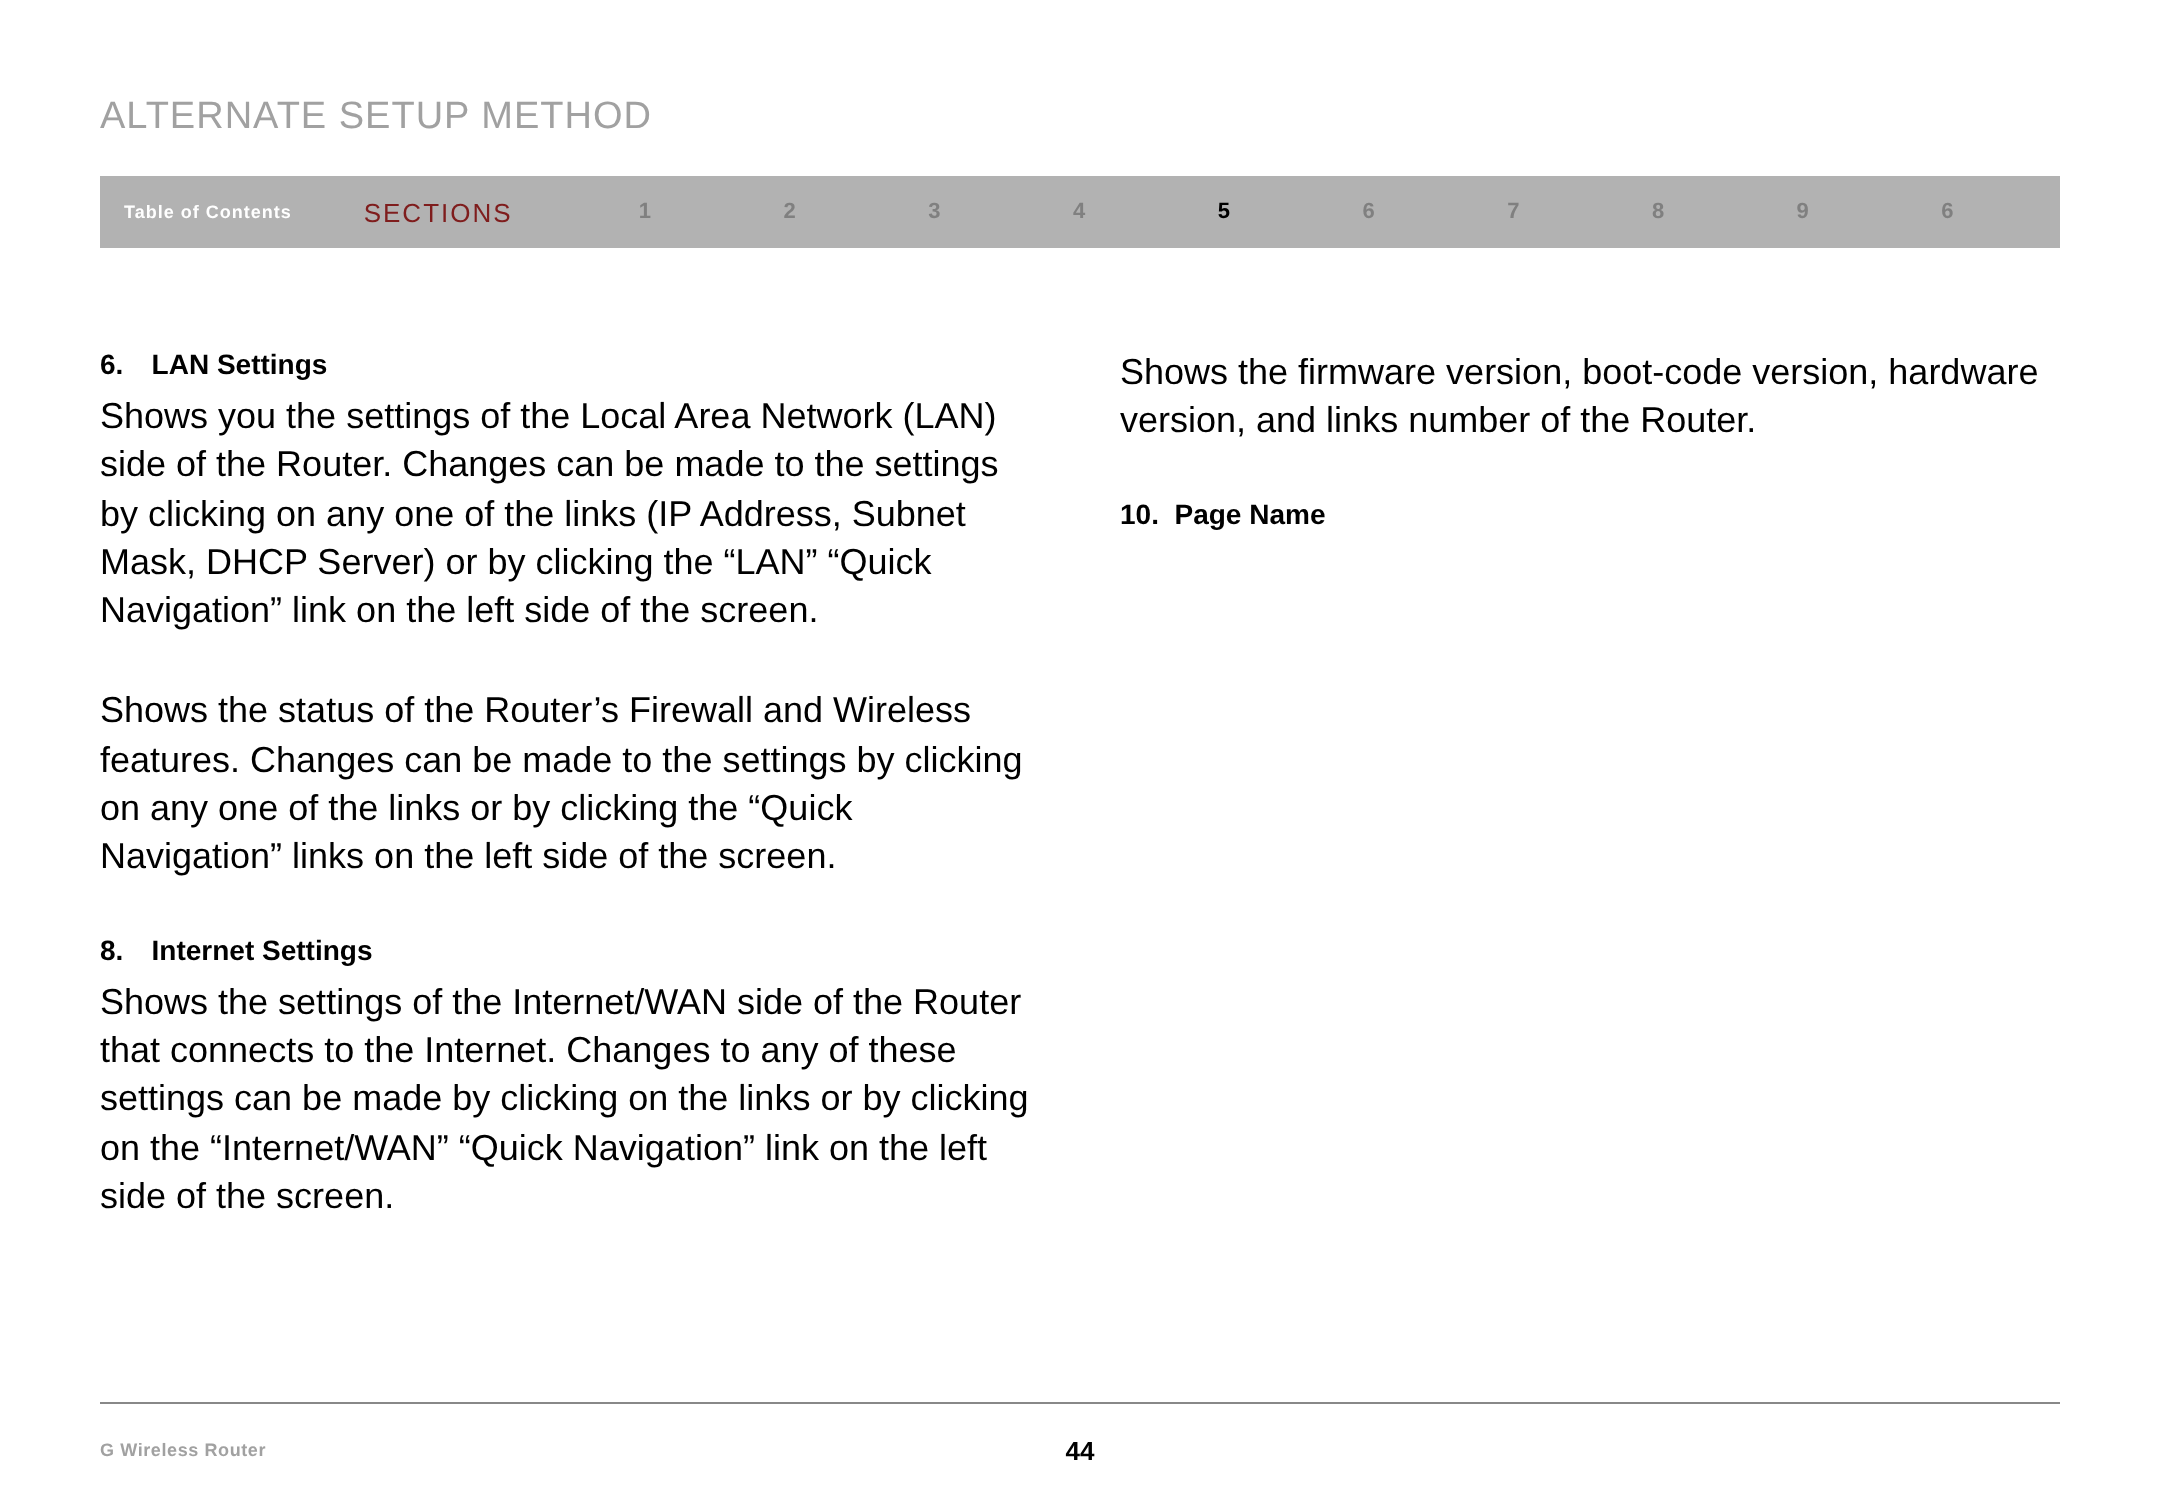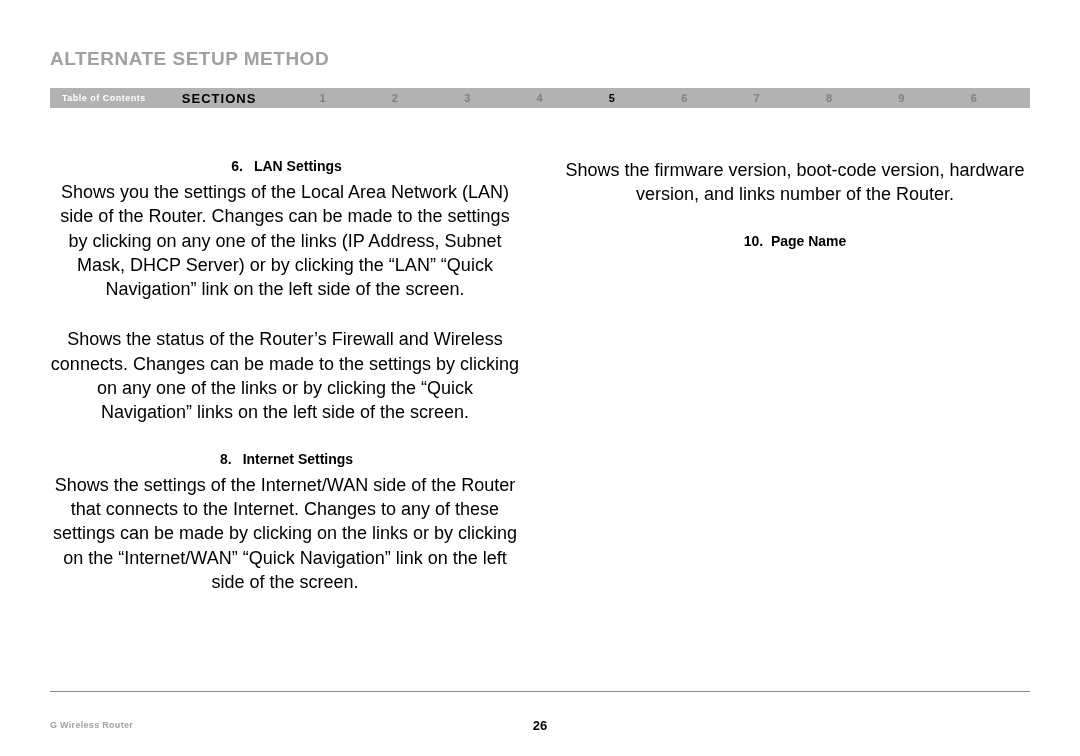--- a/index.html
+++ b/index.html
@@ -12,42 +12,42 @@
       height: 756px;
       font-family: Arial, Helvetica, sans-serif;
       background: #fff;
       position: relative;
     }
     .page {
       padding: 48px 50px 0 50px;
     }
     .title {
       font-size: 19px;
-      font-weight: bold;
+      font-weight: normal;
       color: #a1a1a1;
       letter-spacing: 0.5px;
       margin-bottom: 18px;
     }
     .navbar {
       background: #b2b2b2;
-      height: 20px;
+      height: 36px;
       display: flex;
       align-items: center;
       font-size: 10px;
     }
     .navbar .toc {
       color: #fff;
       font-weight: bold;
       letter-spacing: 0.5px;
       padding-left: 12px;
       font-size: 9px;
     }
     .navbar .sections-label {
-      color: #000000;
-      font-weight: bold;
+      color: #7f1d1d;
+      font-weight: normal;
       font-size: 13px;
       letter-spacing: 1px;
       margin-left: 36px;
     }
     .navbar .sections {
       display: flex;
       flex: 1;
       justify-content: space-around;
       padding-left: 30px;
       padding-right: 20px;
@@ -57,21 +57,20 @@
       font-weight: bold;
       font-size: 11px;
     }
     .navbar .sections span.active {
       color: #000;
     }
     .content {
       margin-top: 50px;
       display: flex;
       gap: 40px;
-      text-align: center;
     }
     .col {
       width: 480px;
     }
     .item {
       margin-bottom: 26px;
     }
     .item-heading {
       font-weight: bold;
       font-size: 14px;
@@ -86,21 +85,21 @@
       font-size: 18px;
       line-height: 1.35;
       color: #000;
     }
     .footer {
       position: absolute;
       bottom: 26px;
       left: 50px;
       right: 50px;
       border-top: 0.5px solid #888;
-      padding-top: 28px;
+      padding-top: 18px;
       display: flex;
       align-items: center;
       text-align: right;
     }
     .footer-left {
       color: #a1a1a1;
       font-size: 9px;
       font-weight: bold;
       letter-spacing: 0.3px;
     }
@@ -138,21 +137,21 @@
 
   <div class="content">
     <div class="col">
       <div class="item">
         <div class="item-heading">
           <span class="num">6.</span>&nbsp;&nbsp;<span>LAN Settings</span>
         </div>
         <div class="item-body">Shows you the settings of the Local Area Network (LAN) side of the Router. Changes can be made to the settings by clicking on any one of the links (IP Address, Subnet Mask, DHCP Server) or by clicking the “LAN” “Quick Navigation” link on the left side of the screen.</div>
       </div>
       <div class="item">
-        <div class="item-body">Shows the status of the Router’s Firewall and Wireless connects. Changes can be made to the settings by clicking on any one of the links or by clicking the “Quick Navigation” links on the left side of the screen.</div>
+        <div class="item-body">Shows the status of the Router’s Firewall and Wireless features. Changes can be made to the settings by clicking on any one of the links or by clicking the “Quick Navigation” links on the left side of the screen.</div>
       </div>
       <div class="item">
         <div class="item-heading">
           <span class="num">8.</span>&nbsp;&nbsp;<span>Internet Settings</span>
         </div>
         <div class="item-body">Shows the settings of the Internet/WAN side of the Router that connects to the Internet. Changes to any of these settings can be made by clicking on the links or by clicking on the “Internet/WAN” “Quick Navigation” link on the left side of the screen.</div>
       </div>
     </div>
 
     <div class="col">
@@ -163,14 +162,14 @@
         <div class="item-heading">
           <span class="num">10.</span>&nbsp;&nbsp;<span>Page Name</span>
         </div>
       </div>
     </div>
   </div>
 </div>
 
 <div class="footer">
   <span class="footer-left">G Wireless Router</span>
-  <span class="footer-center">26</span>
+  <span class="footer-center">44</span>
 </div>
 
 </body></html>

